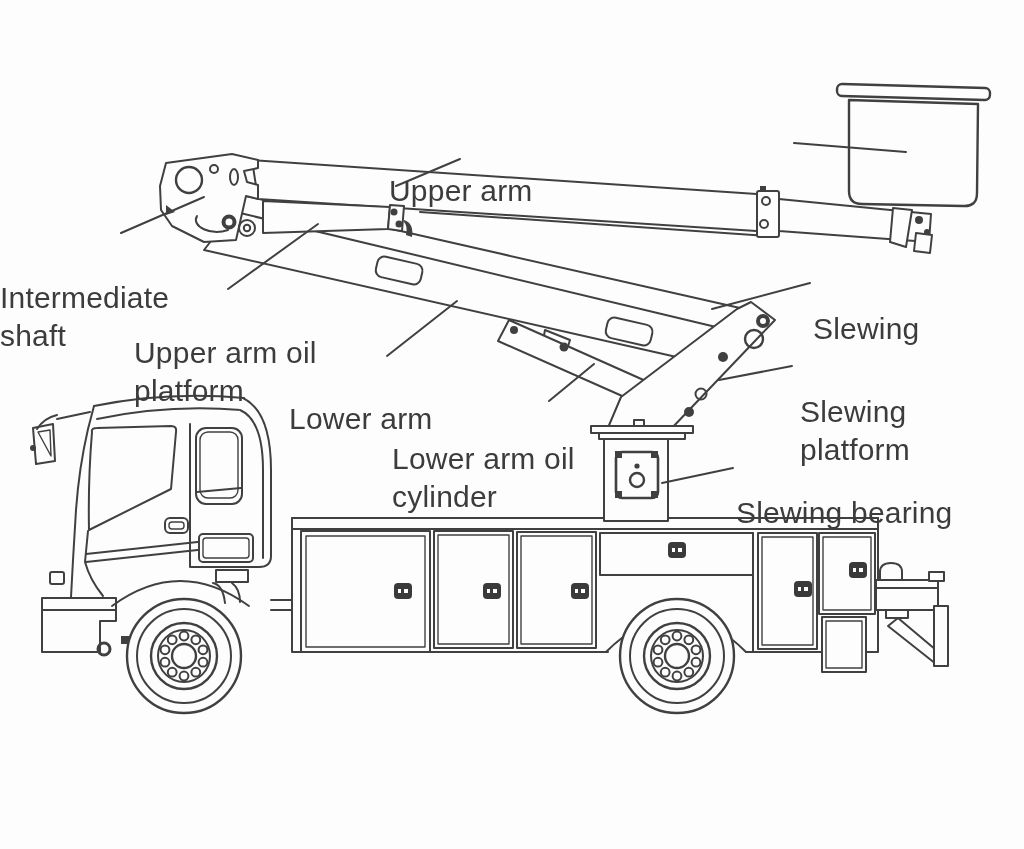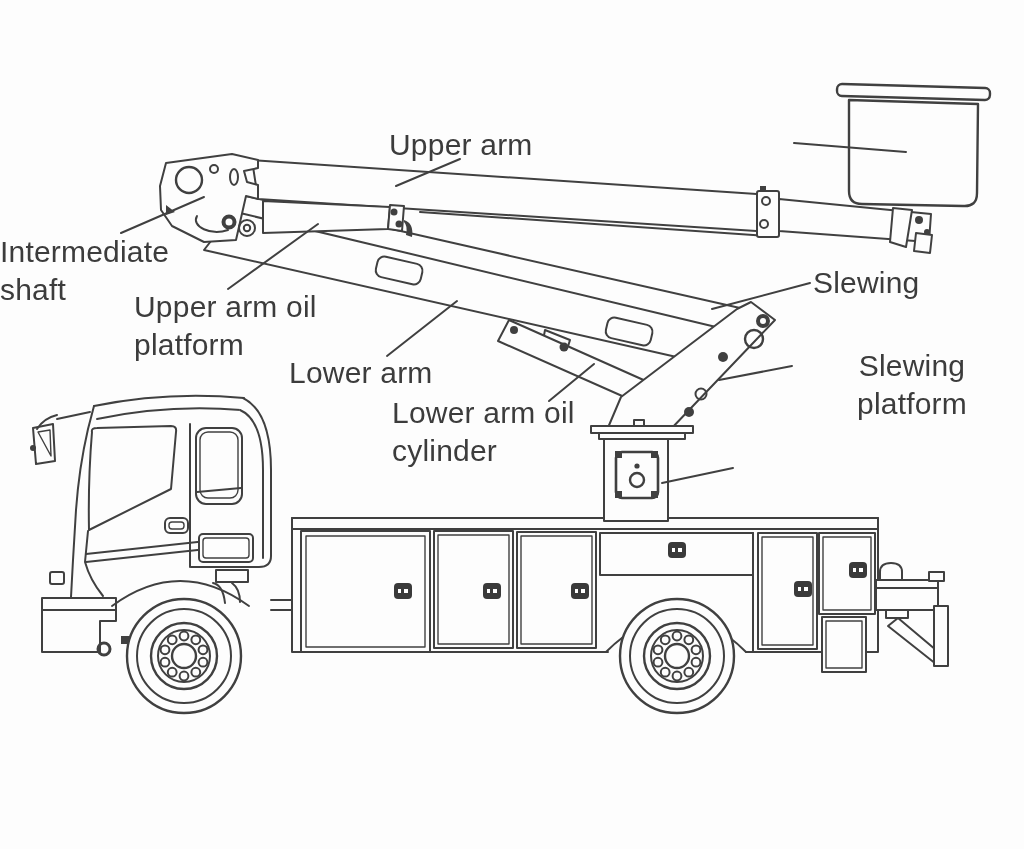--- a/index.html
+++ b/index.html
@@ -12,29 +12,30 @@
   }
   .art{position:absolute;left:0;top:0;width:1024px;height:849px;}
   .lbl{
     position:absolute;
     font-size:30px;
     line-height:38px;
     color:#3c3c3c;
     white-space:pre-line;
     letter-spacing:0.2px;
     user-select:none;
+    margin-top:46px;
   }
   .lbl-upper-arm{left:389px;top:126px;}
   .lbl-work-platform{left:596px;top:124px;}
   .lbl-intermediate-shaft{left:0;top:233px;}
   .lbl-upper-arm-oil-cylinder{left:134px;top:288px;}
   .lbl-lower-arm{left:289px;top:354px;}
   .lbl-lower-arm-oil-cylinder{left:392px;top:394px;}
   .lbl-trolley{left:813px;top:264px;}
-  .lbl-slewing-platform{left:800px;top:347px;text-align:center;}
+  .lbl-slewing-platform{left:800px;top:347px;}
   .lbl-slewing-bearing{left:736px;top:448px;}
 </style>
 </head>
 <body>
 
 <div class="canvas">
 
 <svg class="art" viewBox="0 0 1024 849" fill="none" stroke="#404040" stroke-width="2" stroke-linecap="round" stroke-linejoin="round">
 
   <g>
@@ -289,13 +290,14 @@
   <div class="lbl lbl-upper-arm">Upper arm</div>
   <div class="lbl lbl-intermediate-shaft">Intermediate
 shaft</div>
   <div class="lbl lbl-upper-arm-oil-cylinder">Upper arm oil
 platform</div>
   <div class="lbl lbl-lower-arm">Lower arm</div>
   <div class="lbl lbl-lower-arm-oil-cylinder">Lower arm oil
 cylinder</div>
   <div class="lbl lbl-trolley">Slewing</div>
   <div class="lbl lbl-slewing-platform">Slewing platform</div>
+  <div class="lbl lbl-slewing-bearing">Slewing bearing</div>
 </div>
 
 </body></html>

